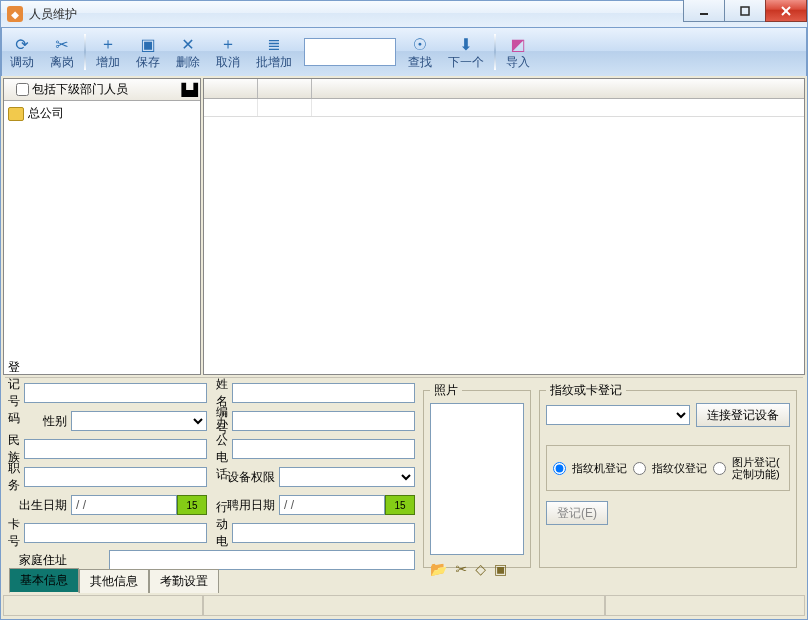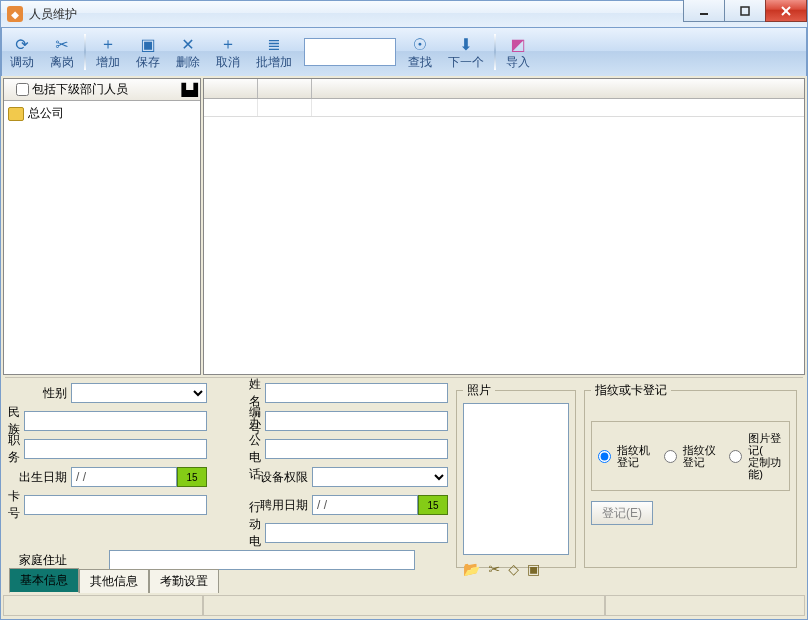--- a/index.html
+++ b/index.html
@@ -61,31 +61,31 @@
   .right-pane { flex:1; background:#fff; border:1px solid #888; margin-left:2px; position:relative;}
   .grid-head { height:20px;background:linear-gradient(#fdfdfd,#e7e4da);border-bottom:1px solid #b0b0b0;display:flex;}
   .grid-head .col { width:54px;border-right:1px solid #b8b8b8;}
   .grid-body .row { height:18px;border-bottom:1px solid #dcdcdc;display:flex;}
   .grid-body .cell { width:54px;border-right:1px solid #e6e6e6;}
   
   .form-panel { height:216px; margin:2px; background:#ece9d8; border-top:1px solid #c7c3b5;}
   .form-body { height:190px; display:flex; padding:4px 6px 0 6px; gap:8px;}
   .col-fields { display:flex;flex-direction:column;gap:6px;}
   .col-left { width:196px;}
-  .col-mid { width:196px;margin-left:33px;}
+  .col-mid { width:196px;}
   .frow { display:flex;align-items:center;justify-content:flex-end;gap:4px;height:22px;}
   .frow label { width:56px;text-align:right;}
   .frow .ctl { flex:1; height:20px; border:1px solid #7f9db9;background:#fff;}
   .frow select.ctl { height:20px;}
   .date-ctl{display:flex;align-items:center;flex:1;}
   .date-ctl .tx{flex:1;height:20px;border:1px solid #7f9db9;background:#fff;display:flex;align-items:center;padding:0 4px;color:#555;}
   .date-btn{width:30px;height:20px;border:1px solid #4d7c0f;background:#84cc16;display:flex;align-items:center;justify-content:center;font-size:10px;}
   fieldset { border:1px solid #b9b49e; padding:4px 6px; margin:0;}
   legend { padding:0 4px;}
-  .photo-box { width:120px;}
+  .photo-box { width:108px;}
   .photo-area { background:#fff;border:1px solid #7f9db9;height:152px;}
   .photo-icons { display:flex;gap:8px;padding-top:6px;font-size:14px;color:#7b6a2a;}
   .fp-box { flex:1;}
   .fp-top { display:flex;gap:6px;align-items:center;}
   .fp-top select{flex:1;height:20px;border:1px solid #7f9db9;background:#fff;}
   .btn { height:24px;padding:0 10px;border:1px solid #7f9db9;background:linear-gradient(#fdfdfd,#e8e5da);cursor:pointer;font-family:inherit;font-size:12px;}
   .radios { display:flex;gap:6px;margin-top:18px;border:1px solid #b9b49e;padding:10px 6px;}
   .radios label{display:flex;align-items:center;gap:6px;font-size:12px;}
   .thin-note{font-size:11px;line-height:1.1;}
   .reg-btn-row{margin-top:10px;}
@@ -203,20 +203,24 @@
         </div>
       </div>
     </div>
 
     <div class="form-panel">
       <div class="form-body">
         <div style="display:flex;flex-direction:column;gap:6px;">
           <div style="display:flex;gap:12px;">
             <div class="col-fields col-left">
               <div class="frow">
+                  <label>登记号码</label>
+                  <input class="ctl" style="">
+                </div>
+              <div class="frow">
                   <label>性别</label>
                   <select class="ctl"></select>
                 </div>
               <div class="frow">
                   <label>民族</label>
                   <input class="ctl" style="">
                 </div>
               <div class="frow">
                   <label>职务</label>
                   <input class="ctl" style="">
@@ -275,20 +279,24 @@
           <div class="photo-icons">
             <span>📂</span>
             <span>✂</span>
             <span>◇</span>
             <span>▣</span>
           </div>
         </fieldset>
 
         <fieldset class="fp-box">
           <legend>指纹或卡登记</legend>
+          <div class="fp-top">
+            <select></select>
+            <button class="btn">连接登记设备</button>
+          </div>
           <div class="radios">
             <label>
                 <input type="radio" name="fp" checked="" style="">
                 <span class="thin-note">指纹机登记</span>
               </label>
             <label>
                 <input type="radio" name="fp" style="">
                 <span class="thin-note">指纹仪登记</span>
               </label>
             <label>

